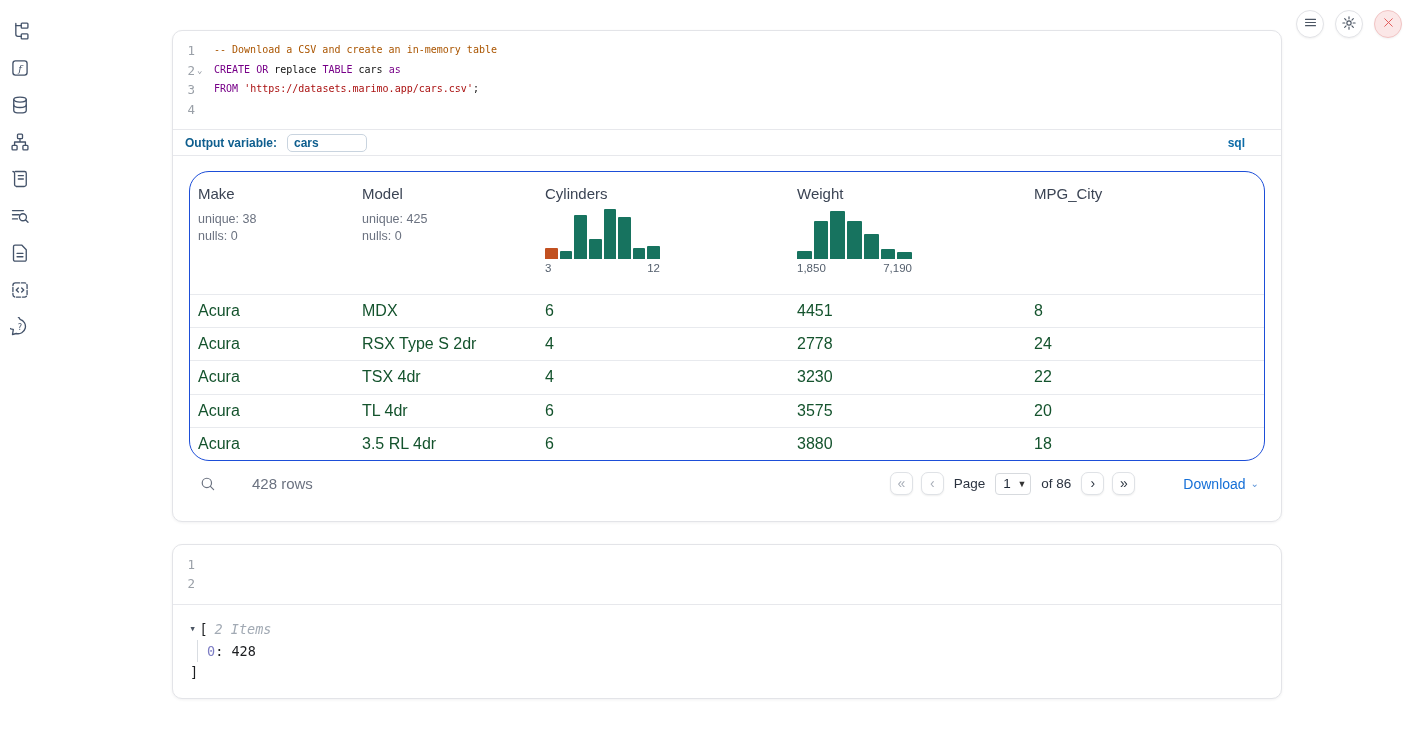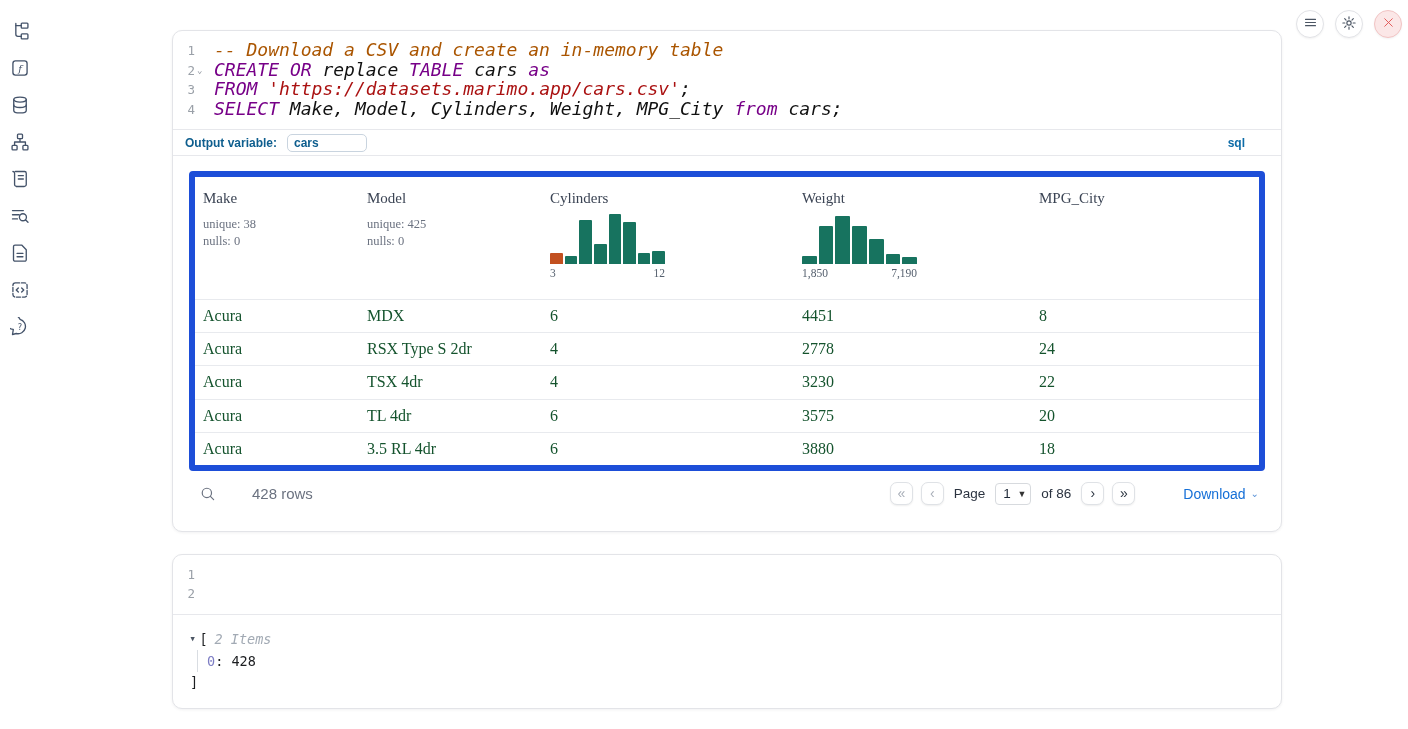--- a/index.html
+++ b/index.html
@@ -29,38 +29,38 @@
   .cell + .cell { margin-top:22px; }
 
   
   .editor { display:flex; padding:9px 0 10px; }
   .gutter { width:22px; flex:none; text-align:right; padding-top:1px; }
   .gutter-line { height:19.5px; line-height:19.5px; font-family:"DejaVu Sans Mono",monospace;
     font-size:12.5px; color:#9aa0a8; position:relative; }
   .gutter-line .fold { position:absolute; left:24px; top:0; font-size:9px; color:#8a909a; }
   .code { padding-left:19px; }
   .code-line { height:19.5px; line-height:19.5px; font-family:"DejaVu Sans Mono",monospace;
-    font-size:18px; color:#111; white-space:pre;font-style:italic; }
+    font-size:10px; color:#111; white-space:pre; }
   .tok-kw  { color:#770088; }
   .tok-com { color:#aa5500; }
   .tok-str { color:#aa1111; }
 
   .editor-divider { border-top:1px solid #e7e8ec; }
 
   
   .meta-row { display:flex; align-items:center; height:26px; padding:0 36px 0 12px;
     border-bottom:1px solid #e7e8ec; }
   .meta-label { font-size:12px; font-weight:bold; color:#0e5e8e; }
   .meta-input { margin-left:10px; width:80px; height:18px; border:1px solid #c9d4df; border-radius:5px;
     font-family:"Liberation Sans",sans-serif; font-size:12px; font-weight:bold; color:#0e5e8e; padding:0 6px; outline:none; }
   .lang-badge { margin-left:auto; font-size:12px; font-weight:bold; color:#0d6ca8; }
 
   
   .cell-output { padding:15px 16px 16px; }
-  .datatable { border:6px solid #1d4ed8; border-radius:4px; overflow:hidden;font-family:Liberation Serif, serif; }
+  .datatable { border:1px solid #1d4ed8; border-radius:20px; overflow:hidden; }
   .dt-header { display:grid; grid-template-columns:164px 183px 252px 237px 1fr; height:122px; }
   .dt-col { padding:13px 8px 0; }
   .dt-col-label { font-size:15px; color:#3b4454; }
   .dt-col-stats { margin-top:9px; font-size:12.5px; color:#6b7280; line-height:17px; }
   .hist-wrap { margin-top:5px; width:115px; }
   .hist { height:52px; display:flex; align-items:flex-end; gap:2px; }
   .hist-bar { flex:1; background:#17735f; border-radius:1px 1px 0 0; }
   .hist-bar.hl { background:#c25020; }
   .hist-labels { display:flex; justify-content:space-between; margin-top:3px;
     font-size:11.5px; color:#55606e; }
@@ -190,21 +190,20 @@
       <div class="gutter">
           <div class="gutter-line"><span>1</span></div>
           <div class="gutter-line"><span>2</span><span class="fold">⌄</span></div>
           <div class="gutter-line"><span>3</span></div>
           <div class="gutter-line"><span>4</span></div>
         </div>
       <div class="code">
           <div class="code-line"><span class="tok-com">-- Download a CSV and create an in-memory table</span></div>
           <div class="code-line"><span class="tok-kw">CREATE</span><span> </span><span class="tok-kw">OR</span><span> replace </span><span class="tok-kw">TABLE</span><span> cars </span><span class="tok-kw">as</span></div>
           <div class="code-line"><span class="tok-kw">FROM</span><span> </span><span class="tok-str">'https://datasets.marimo.app/cars.csv'</span><span>;</span></div>
-          <div class="code-line"><span class="tok-kw">SELECT</span><span> Make, Model, Cylinders, Weight, MPG_City </span><span class="tok-kw">from</span><span> cars;</span></div>
         </div>
     </div>
     <div class="editor-divider"></div>
     <div class="meta-row">
       <span class="meta-label">Output variable:</span>
       <input class="meta-input" value="cars" style="">
       <span class="lang-badge">sql</span>
     </div>
 
     <div class="cell-output">

